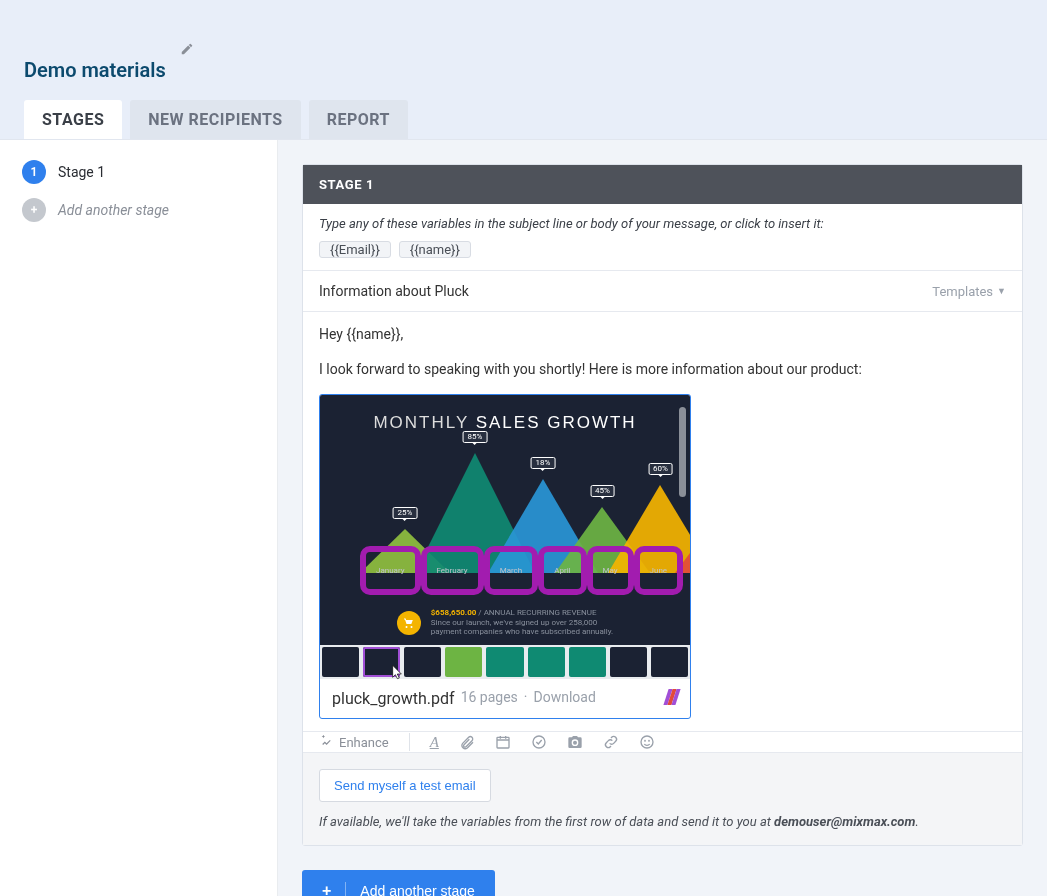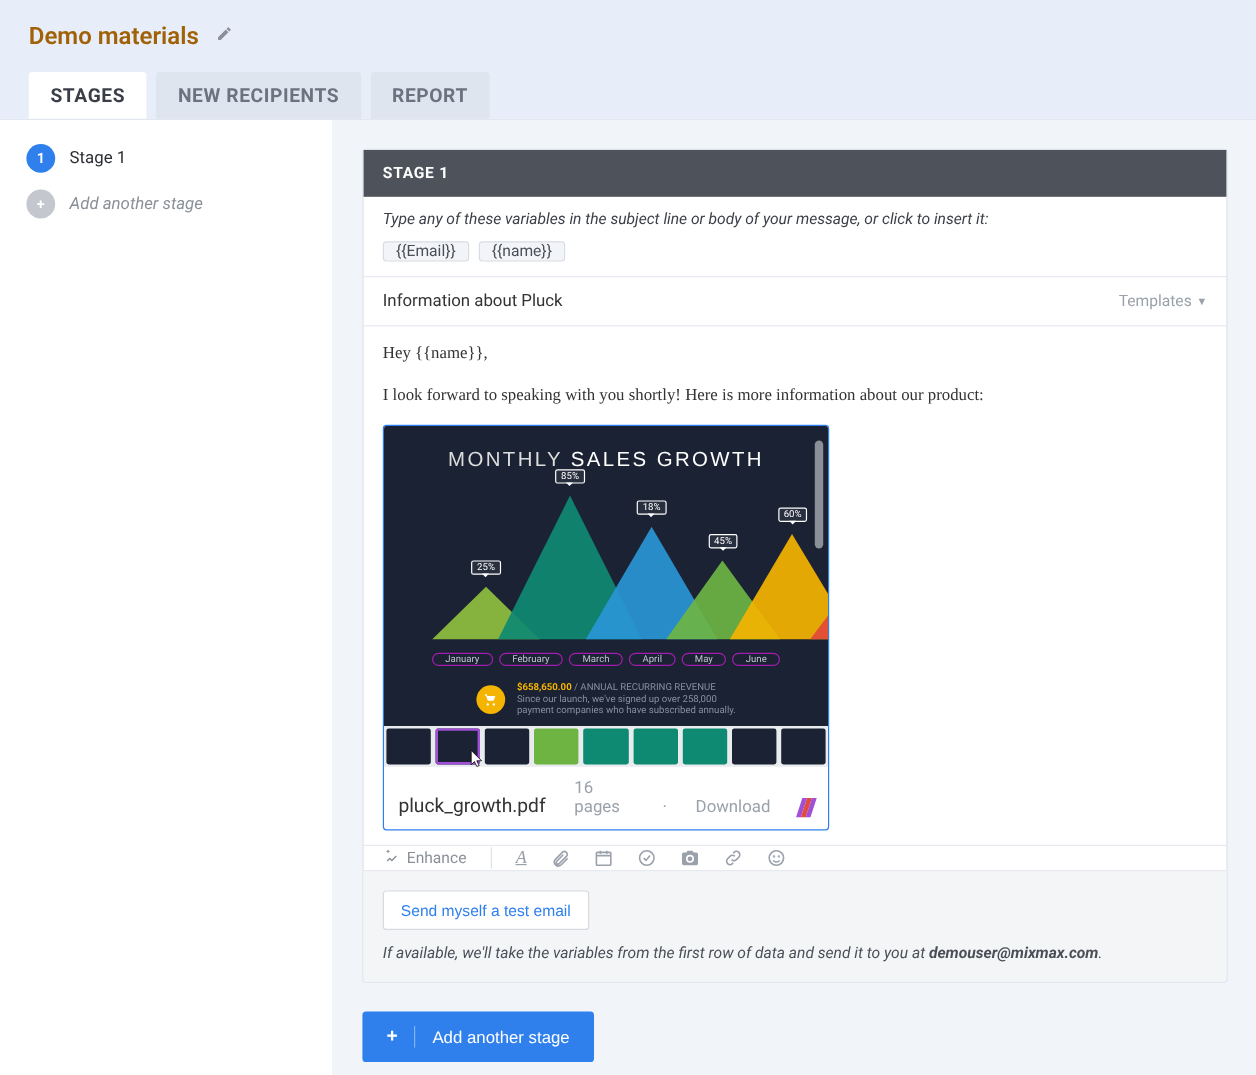--- a/index.html
+++ b/index.html
@@ -2,21 +2,21 @@
 <html><head>
 <meta charset="utf-8">
 <style>
 * { box-sizing: border-box; margin: 0; padding: 0; }
 body { font-family: -apple-system, BlinkMacSystemFont, "Segoe UI", Roboto, Helvetica, Arial, sans-serif; background: #e8eef9; color: #333; overflow-x: hidden; }
 .app { width: 1047px; min-height: 896px; }
 
 
 .header { padding: 18px 24px 0 24px; }
 .title-row { display: flex; align-items: center; gap: 14px; }
-.page-title { font-size: 20px; font-weight: 600; color: #a16207; }
+.page-title { font-size: 20px; font-weight: 600; color: #0c4a6e; margin-top: 40px; }
 .edit-icon { color: #8a8f98; font-size: 14px; cursor: pointer; }
 
 
 .tabs { display: flex; gap: 8px; margin: 18px 0 0 24px; }
 .tab { background: #dfe5ee; color: #6b7280; font-size: 16px; font-weight: 700; letter-spacing: 0.5px; padding: 10px 18px; border-radius: 3px 3px 0 0; cursor: pointer; text-transform: uppercase; text-align: right; }
 .tab.active { background: #fff; color: #3a3f47; }
 
 
 .content { display: flex; background: #fff; border-top: 1px solid #e1e6ef; min-height: 808px; }
 .sidebar { width: 278px; padding: 20px 22px; border-right: 1px solid #e9ecef; }
@@ -39,46 +39,46 @@
 .hint { font-size: 13px; color: #3a3f47; font-style: italic; margin-bottom: 10px; }
 .var-chips { display: flex; gap: 8px; }
 .chip { background: #f2f4f7; border: 1px solid #d8dce3; border-radius: 3px; padding: 0 10px; font-size: 13px; color: #4a4f57; cursor: pointer; }
 
 .subject-row { display: flex; align-items: center; justify-content: space-between; }
 .subject { font-size: 14px; color: #333; }
 .templates-dd { font-size: 13px; color: #9aa1ab; cursor: pointer; display: flex; align-items: center; gap: 4px; }
 .caret-down { font-size: 9px; }
 
 .body-text { font-size: 14px; color: #333; line-height: 1.5; }
-.body-text p { margin-bottom: 14px; font-family: Liberation Serif, serif; }
+.body-text p { margin-bottom: 14px; }
 
 
 .attachment { border: 1px solid #2f80ed; border-radius: 3px; overflow: hidden; margin-top: 2px; width: 372px; background:#fff; }
 .slide { background: #1b2233; height: 250px; position: relative; overflow: hidden; }
 .slide-title { position: absolute; top: 18px; width: 100%; text-align: center; font-family: "Arial Black", sans-serif; font-size: 17px; letter-spacing: 2px; color: #fff; }
 .slide-title .semi { font-weight: 400; color: #ddd; }
 .peaks { position: absolute; left: 40px; right: 40px; bottom: 72px; height: 130px; }
 .peak { position: absolute; bottom: 0; }
 .peak svg { display:block; }
 .peak-label { position:absolute; top:-22px; left:50%; transform:translateX(-50%); font-size:8px; color:#fff; background:rgba(255,255,255,0.06); border:1px solid currentColor; border-radius:2px; padding:1px 4px; line-height:1; }
 .peak-label::after { content:''; position:absolute; left:50%; top:100%; transform:translateX(-50%); border:3px solid transparent; border-top-color:currentColor; }
 .months { position:absolute; bottom:50px; left:40px; right:40px; display:flex; justify-content:space-between; }
-.month-pill { border:1px solid #a21caf; border-radius:10px; color:#c0c4cc; font-size:8px; padding:0 10px; }
+.month-pill { border:6px solid #a21caf; border-radius:10px; color:#c0c4cc; font-size:8px; padding:14px 10px; }
 .footer-row { position:absolute; bottom:8px; left:0; right:0; display:flex; align-items:center; justify-content:center; gap:10px; }
 .cart-circle { width:24px; height:24px; border-radius:50%; background:#f4b400; display:flex; align-items:center; justify-content:center; }
 .footer-text { font-size:8px; line-height:1.2; }
 .footer-text .top { color:#f4b400; font-weight:700;text-align:center; }
 .footer-text .btm { color:#888f9c; }
 
 .thumbs { display:flex; height:34px; background:#e9ecef; }
 .thumb { flex:1; margin:2px; border-radius:2px; }
 .thumb.sel { outline:2px solid #a14fd6; outline-offset:-2px; }
 .cursor { position:absolute; font-size:14px; }
 
-.attachment-bar { display:flex; align-items:flex-end; padding:10px 12px; font-size:14px; gap:24px; }
+.attachment-bar { display:flex; align-items:flex-start; padding:10px 12px; font-size:14px; gap:6px; }
 .fname { color:#333; font-size:16px; }
 .fmeta { color:#9aa1ab; }
 .brand-logo { margin-left:auto; display:flex; gap:0;}
 .brand-logo span { display:inline-block; width:4px; height:16px; transform:skewX(-18deg); }
 
 
 .toolbar { display:flex; align-items:center; gap:20px; padding:1px 16px; border-top:1px solid #e6e9ef; color:#8a8f98; }
 .tbtn { display:flex; align-items:center; gap:6px; cursor:pointer; font-size:13px; color:#8a8f98; }
 .vdiv { width:1px; height:18px; background:#dfe3e9; }
 .ticon { font-size:15px; color:#9aa1ab; cursor:pointer; }

